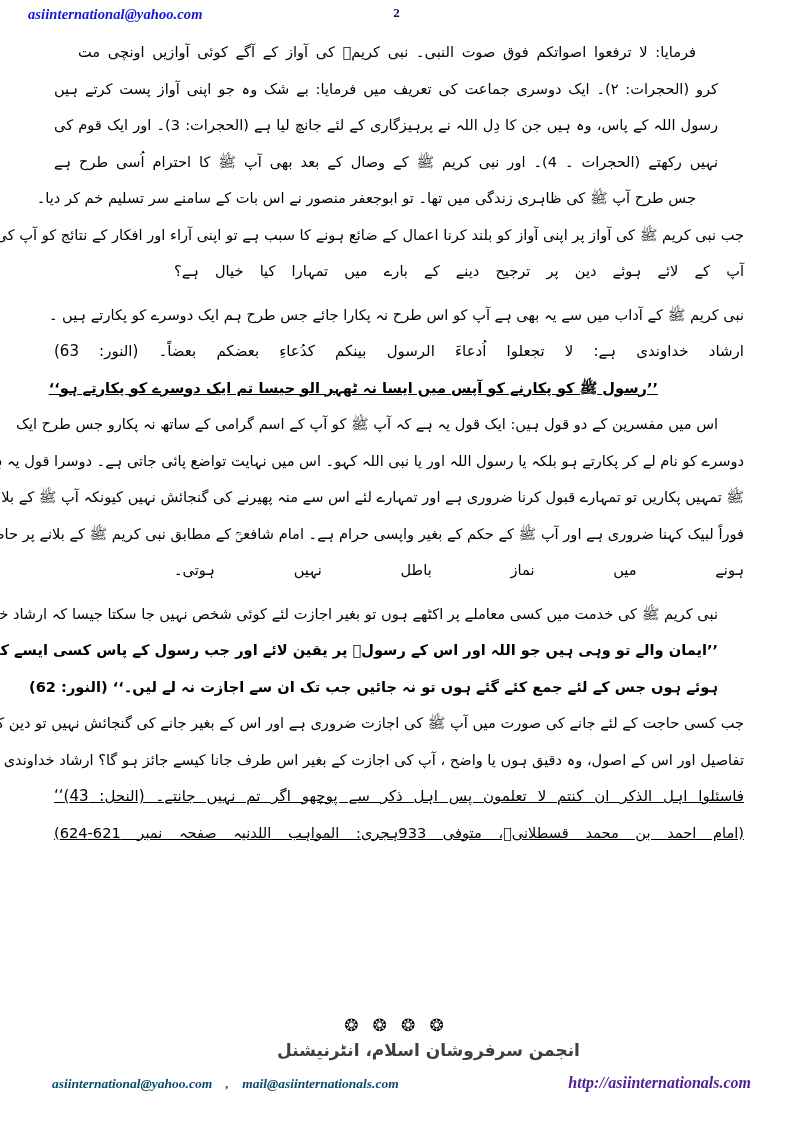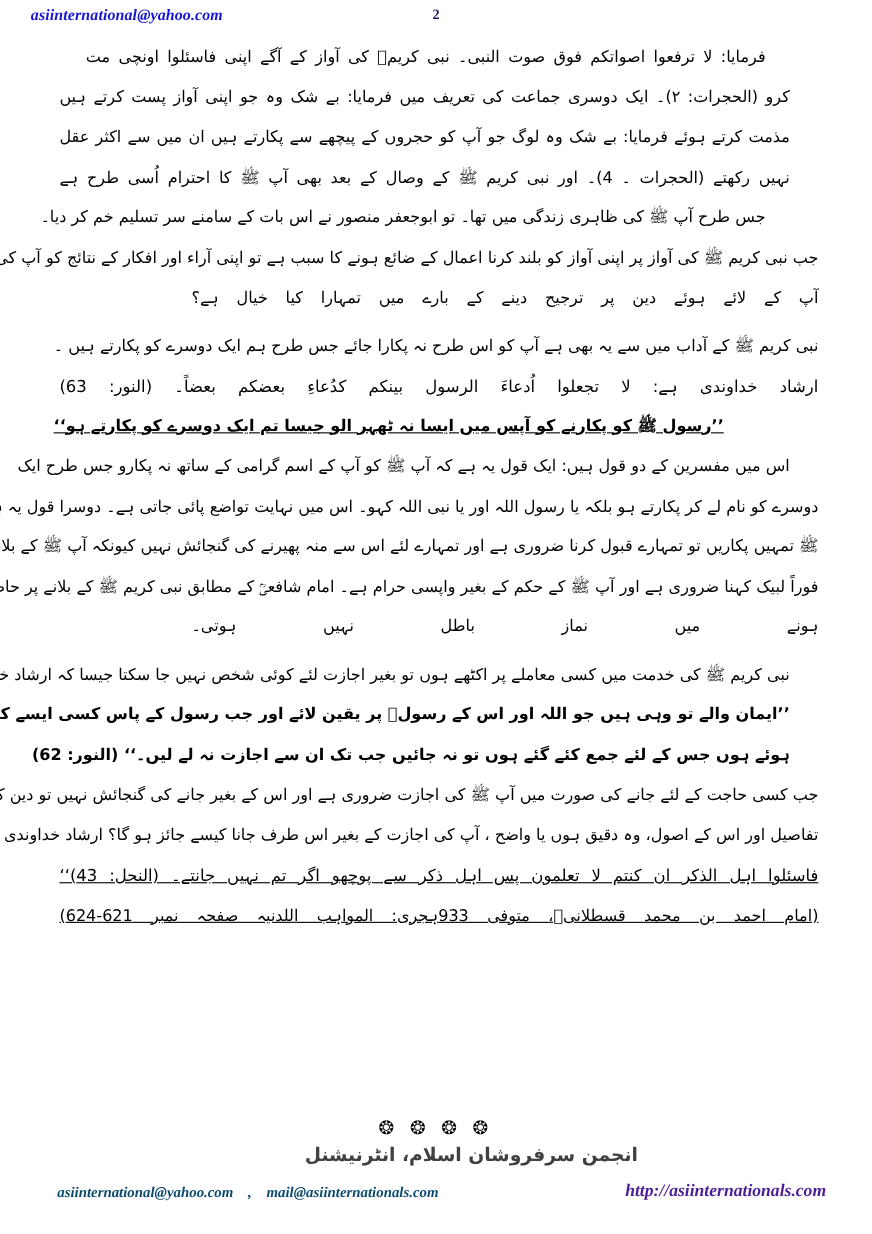--- a/index.html
+++ b/index.html
@@ -161,23 +161,23 @@
 
 <div class="page">
 
   <div class="hdr">
     <div class="hdr-mail">asiinternational@yahoo.com</div>
     <div class="hdr-pageno">2</div>
   </div>
 
   <div class="body-area">
 
-    <div class="ln indent-md pad-l-sm">فرمایا:  لا ترفعوا اصواتکم فوق صوت النبی۔ نبی کریمؐ کی آواز کے آگے اپنی فاسئلوا اونچی مت</div>
+    <div class="ln indent-md pad-l-sm">فرمایا:  لا ترفعوا اصواتکم فوق صوت النبی۔ نبی کریمؐ کی آواز کے آگے کوئی آوازیں اونچی مت</div>
     <div class="ln indent-sm">کرو (الحجرات: ۲)۔ ایک دوسری جماعت کی تعریف میں فرمایا:  بے شک وہ جو اپنی آواز پست کرتے ہیں</div>
-    <div class="ln indent-sm">مذمت کرتے ہوئے فرمایا: بے شک وہ لوگ جو آپ کو حجروں کے پیچھے سے پکارتے ہیں ان میں سے اکثر عقل</div>
+    <div class="ln indent-sm">رسول اللہ کے پاس، وہ ہیں جن کا دِل اللہ نے پرہیزگاری کے لئے جانچ لیا ہے (الحجرات: 3)۔ اور ایک قوم کی</div>
     <div class="ln indent-sm">نہیں رکھتے (الحجرات ۔ 4)۔ اور نبی کریم ﷺ کے وصال کے بعد بھی آپ ﷺ کا احترام اُسی طرح ہے</div>
     <div class="ln indent-md pad-l-sm">جس طرح آپ ﷺ کی ظاہری زندگی میں تھا۔ تو ابوجعفر منصور نے اس بات کے سامنے سر تسلیم خم کر دیا۔</div>
 
     <div class="ln">جب نبی کریم ﷺ کی آواز پر اپنی آواز کو بلند کرنا اعمال کے ضائع ہونے کا سبب ہے تو اپنی آراء اور افکار کے نتائج کو آپ کی سنت اور</div>
     <div class="ln pad-l-lg">آپ کے لائے ہوئے دین پر ترجیح دینے کے بارے میں تمہارا کیا خیال ہے؟</div>
 
     <div class="gap-sm"></div>
 
     <div class="ln">نبی کریم ﷺ کے آداب میں سے یہ بھی ہے  آپ کو اس طرح نہ پکارا جائے جس طرح ہم ایک دوسرے کو پکارتے ہیں ۔</div>
 

